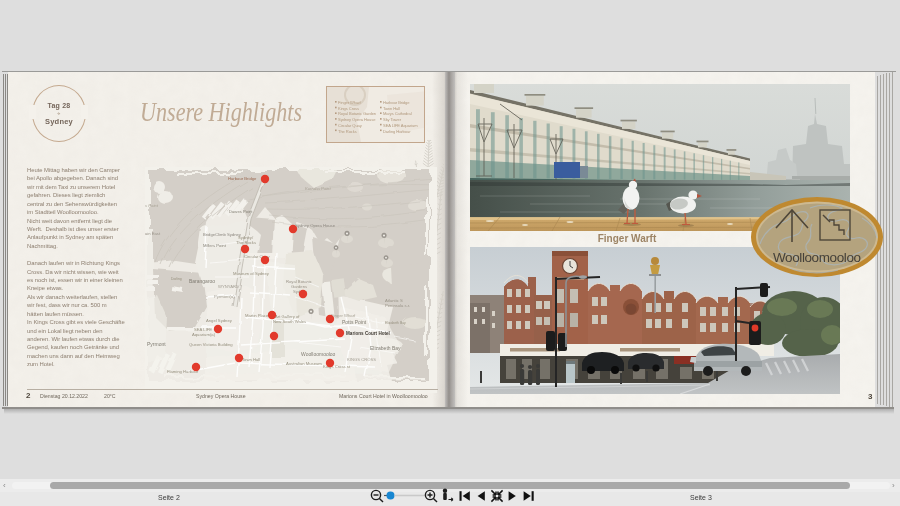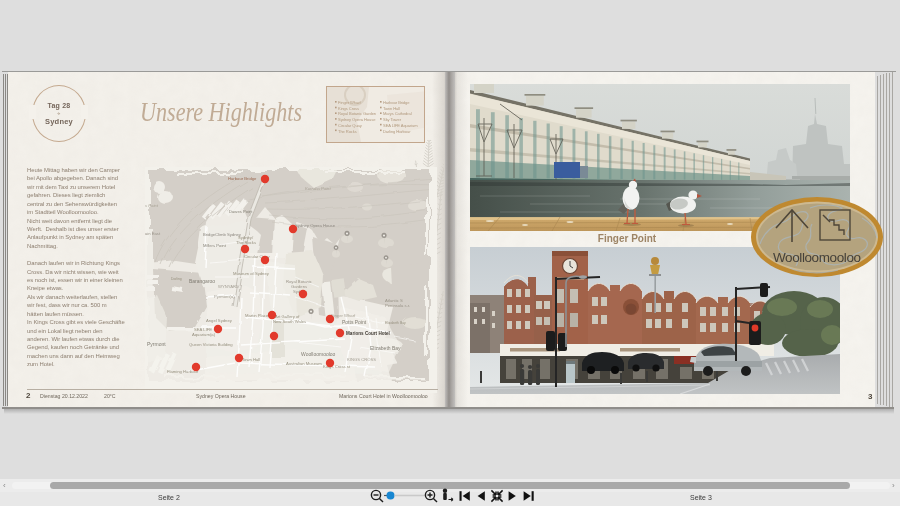--- a/index.html
+++ b/index.html
@@ -516,21 +516,21 @@
       <path d="M196,120 L204,115 L206,124 L199,127 Z" fill="#55564f"></path>
       <ellipse cx="213" cy="121" rx="13" ry="8.5" fill="#f1f2f0"></ellipse>
       <ellipse cx="209" cy="120" rx="9" ry="5.5" fill="#c6c9c5" transform="rotate(-8 209 120)"></ellipse>
       <circle cx="223" cy="111" r="4.6" fill="#f1f2f0"></circle>
       <path d="M227,110 L232,112 L227,114 Z" fill="#b5543c"></path>
       <path d="M215,129 L216,140" stroke="#c05a3d" stroke-width="1.3" fill="none"></path>
       <path d="M212,140.5 L220,140.5" stroke="#c05a3d" stroke-width="1.1" fill="none"></path>
     </g>
 
   </svg>
-  <div class="abs" id="caption1" style="left:560px;top:233px;width:134px;text-align:center;font-size:10px;font-weight:bold;color:#9d8465;">Finger Point</div>
+  <div class="abs" id="caption1" style="left:560px;top:233px;width:134px;text-align:center;font-size:10px;font-weight:bold;color:#9d8465;">Finger Warft</div>
   <svg class="abs" id="photo2" style="left:470px;top:247px;" width="370" height="147" viewBox="0 0 370 147">
     <defs>
       <linearGradient id="p2sky" x1="0" y1="0" x2="0" y2="1">
         <stop offset="0" stop-color="#c7ced3"></stop>
           <stop offset="1" stop-color="#e4e7e7"></stop>
       </linearGradient>
       <linearGradient id="p2road" x1="0" y1="0" x2="0" y2="1">
         <stop offset="0" stop-color="#a9acae"></stop>
           <stop offset="1" stop-color="#c0c3c4"></stop>
       </linearGradient>

